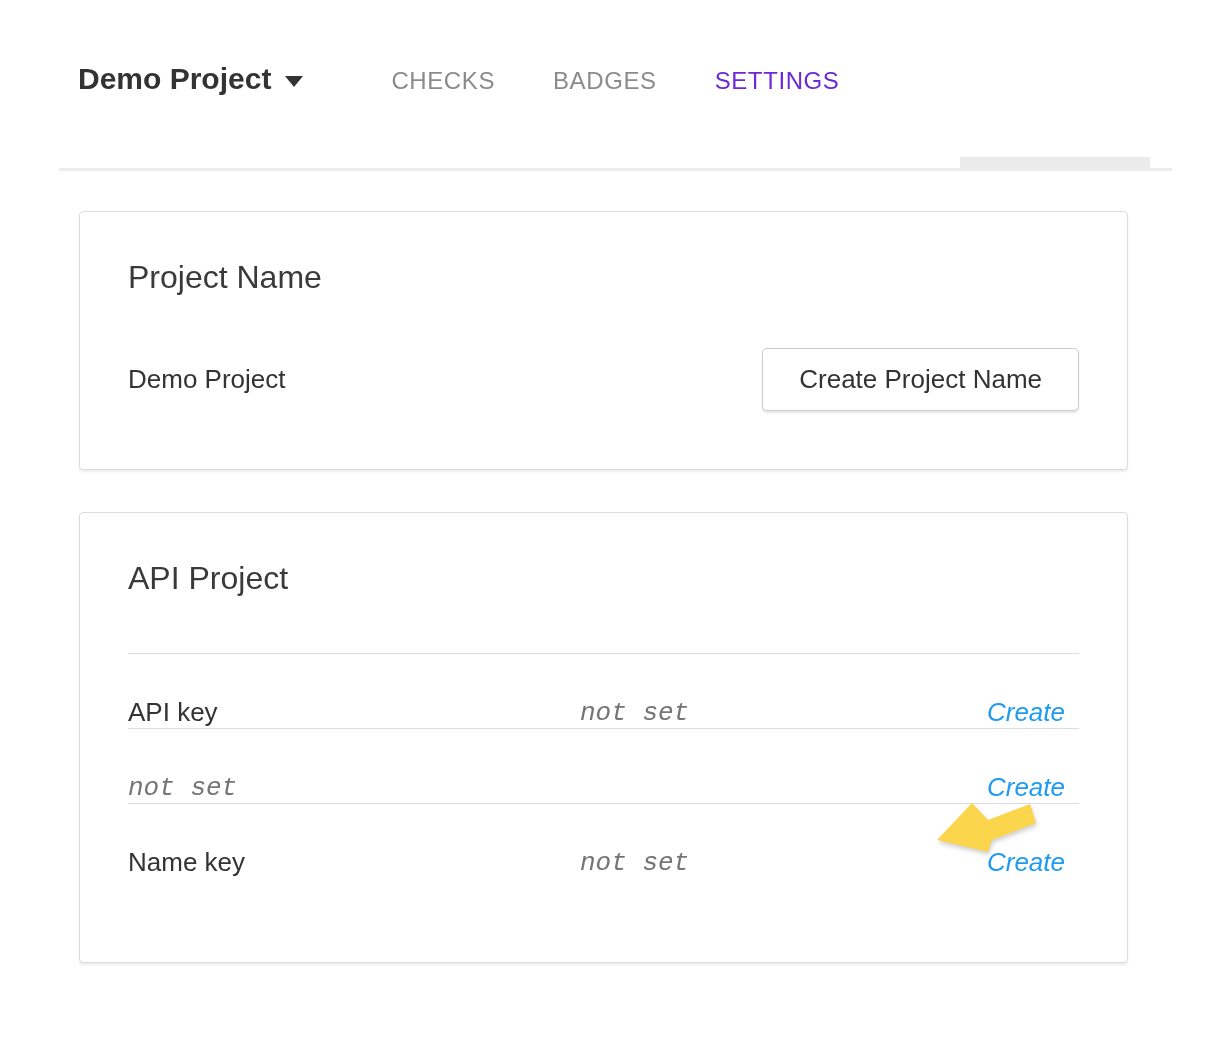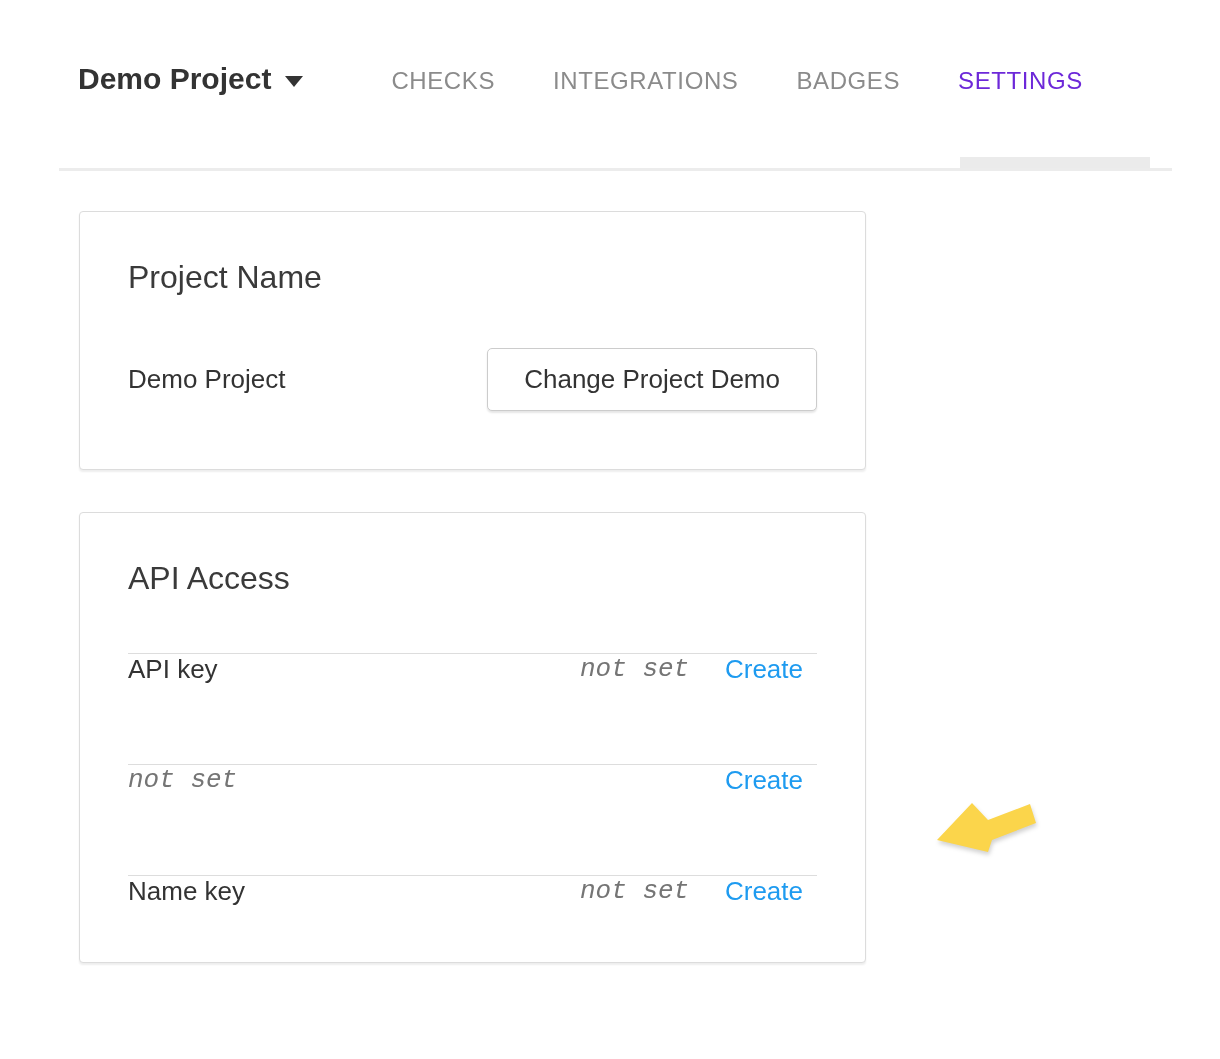--- a/index.html
+++ b/index.html
@@ -69,21 +69,21 @@
     top: 157px;
     width: 190px;
     height: 12px;
     background: #ebebeb;
   }
 
   
   .card {
     position: absolute;
     left: 79px;
-    width: 787px;
+    width: 1049px;
     background: #ffffff;
     border: 1px solid #dcdcdc;
     border-radius: 4px;
     box-shadow: 0 2px 2px rgba(0,0,0,0.07);
     padding: 46px 48px;
   }
   #card-project-name { top: 211px; height: 259px; }
   #card-api-access   { top: 512px; height: 451px; }
 
   .card-title {
@@ -111,33 +111,33 @@
     border-radius: 5px;
     padding: 15px 36px;
     box-shadow: 0 2px 2px rgba(0,0,0,0.10);
     cursor: pointer;
   }
 
   
   .api-table { margin-top: 56px; }
   .api-row {
     display: flex;
-    align-items: flex-start;
+    align-items: flex-end;
     height: 75px;
     border-top: 1px solid #dddddd;
     font-size: 26px;
-    margin-top: 36px;
   }
   .api-label { width: 452px; color: #333333; }
   .api-value { flex: 1; font-style: italic; color: var(--muted, #757575); font-family: Liberation Mono, monospace; }
   .api-action {
     color: var(--link, #1e9bf0);
     text-decoration: none;
     padding-right: 14px;
     cursor: pointer;
+    font-style: italic;
   }
 
   
   .annotation-arrow {
     position: absolute;
     left: 928px;
     top: 793px;
     width: 118px;
     height: 70px;
     z-index: 5;
@@ -149,38 +149,37 @@
 </head>
 <body>
 
 <div class="page-header">
   <div class="project-selector">
     <span>Demo Project</span>
     <span class="caret-down"></span>
   </div>
   <div class="tabs">
     <div class="tab">CHECKS</div>
-    <div class="tab">INTEGRATIONS</div>
     <div class="tab">BADGES</div>
     <div class="tab active">SETTINGS</div>
   </div>
 </div>
 <div class="settings-indicator"></div>
 <div class="tabs-underline"></div>
 
 <div class="card" id="card-project-name">
   <h1 class="card-title">Project Name</h1>
   <div class="name-row">
     <span class="current-name">Demo Project</span>
-    <button class="btn">Change Project Demo</button>
+    <button class="btn">Create Project Name</button>
   </div>
 </div>
 
 <div class="card" id="card-api-access">
-  <h1 class="card-title">API Access</h1>
+  <h1 class="card-title">API Project</h1>
   <div class="api-table">
 
     <div class="api-row">
       <span class="api-label">API key</span>
       <span class="api-value">not set</span>
       <a class="api-action" href="#">Create</a>
     </div>
 
     <div class="api-row">
       <span class="api-value">not set</span>

